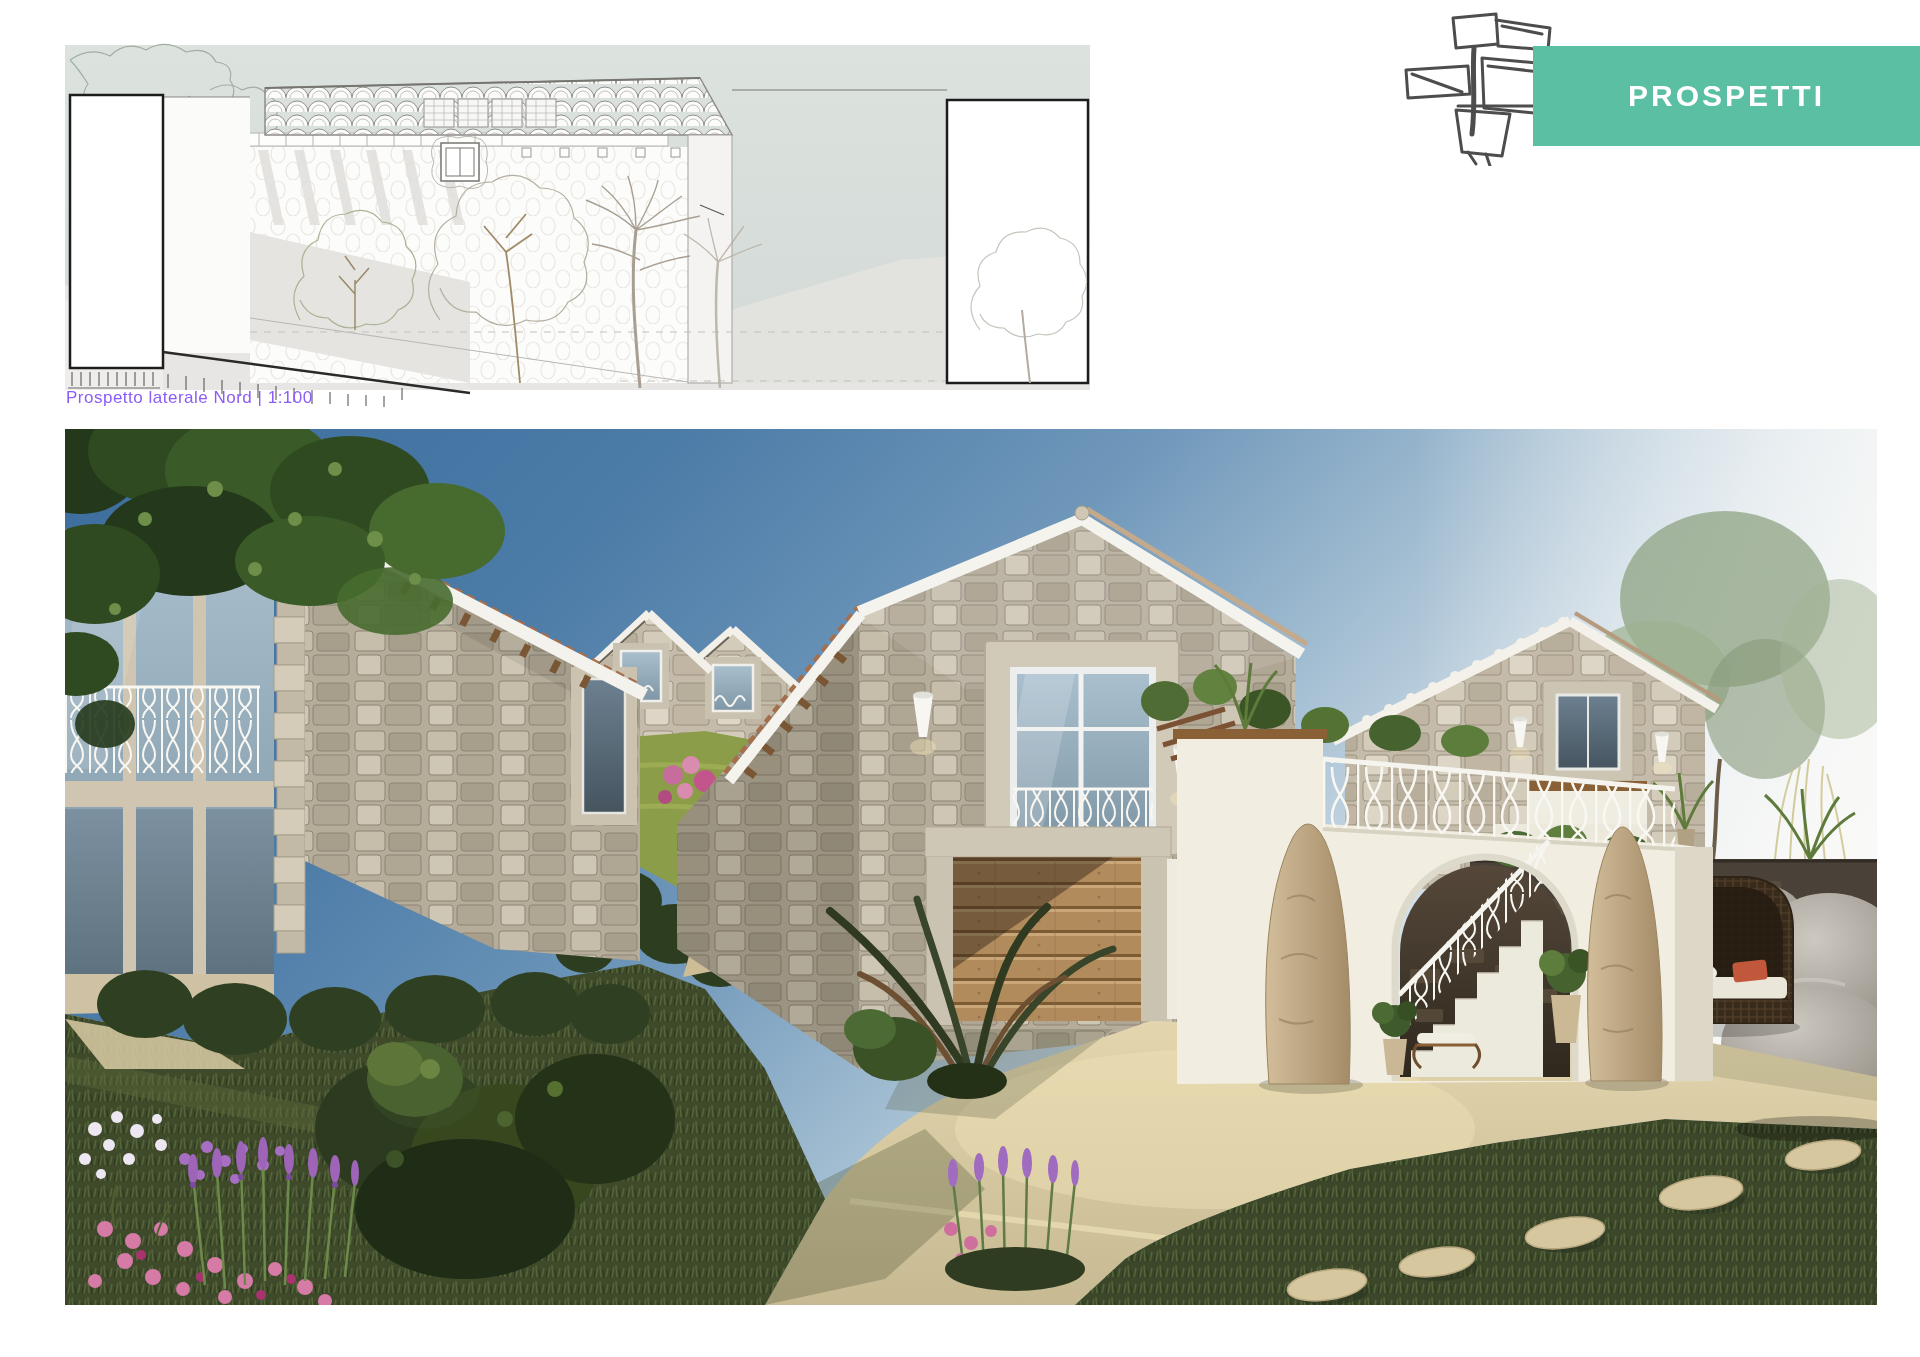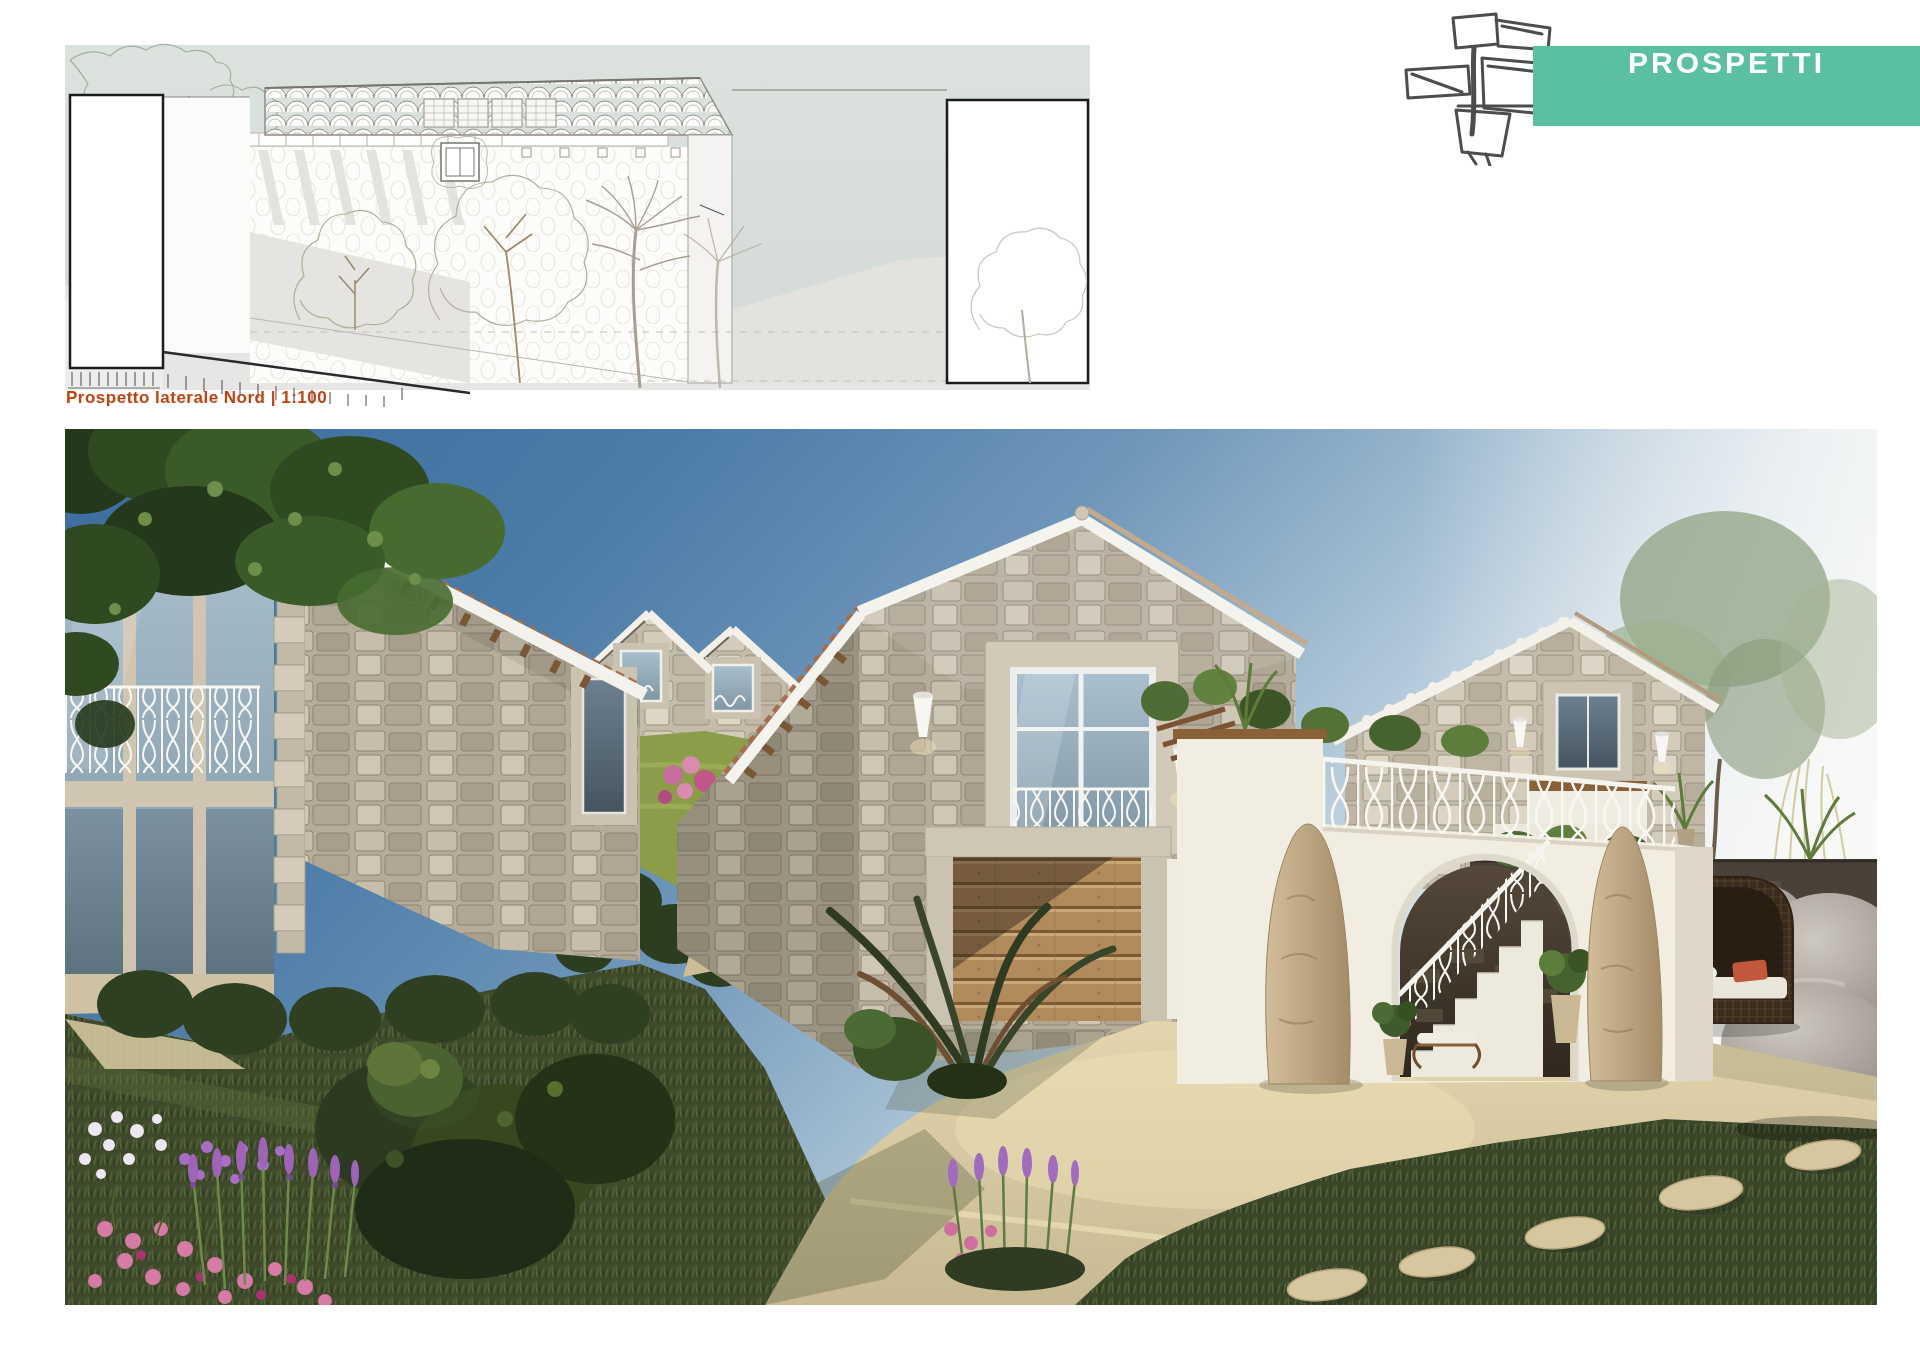--- a/index.html
+++ b/index.html
@@ -1,23 +1,23 @@
 <!DOCTYPE html>
 <html style="--accent: #5ABFA3; --accent-text: #FFFFFF;"><head>
 <meta charset="utf-8">
 <style>
   html,body{margin:0;padding:0;background:#fff;}
   body{width:1920px;height:1357px;position:relative;overflow:hidden;
        font-family:"Liberation Sans",sans-serif;}
   .abs{position:absolute;}
   #elevation-fig{left:0;top:0;width:1200px;height:420px;margin:0;}
-  #caption{left:66px;top:388px;font-size:17px;color:#c2410c;letter-spacing:.5px;font-weight:bold;}
+  #caption{left:66px;top:388px;font-size:17px;color:#8b5cf6;letter-spacing:.5px;}
   #logo{left:1398px;top:6px;width:170px;height:160px;}
-  #banner{left:1533px;top:46px;width:387px;height:80px;background:var(--accent,#5ABFA3);
-          display:flex;align-items:flex-start;justify-content:center;}
+  #banner{left:1533px;top:46px;width:387px;height:100px;background:var(--accent,#5ABFA3);
+          display:flex;align-items:center;justify-content:center;}
   #banner span{color:var(--accent-text,#fff);font-weight:bold;font-size:30px;letter-spacing:3px;}
   #render-fig{left:65px;top:429px;width:1812px;height:876px;margin:0;}
   figure svg{display:block;}
 </style>
 </head>
 <body>
 
 <div>
 
 <figure class="abs" id="elevation-fig">

